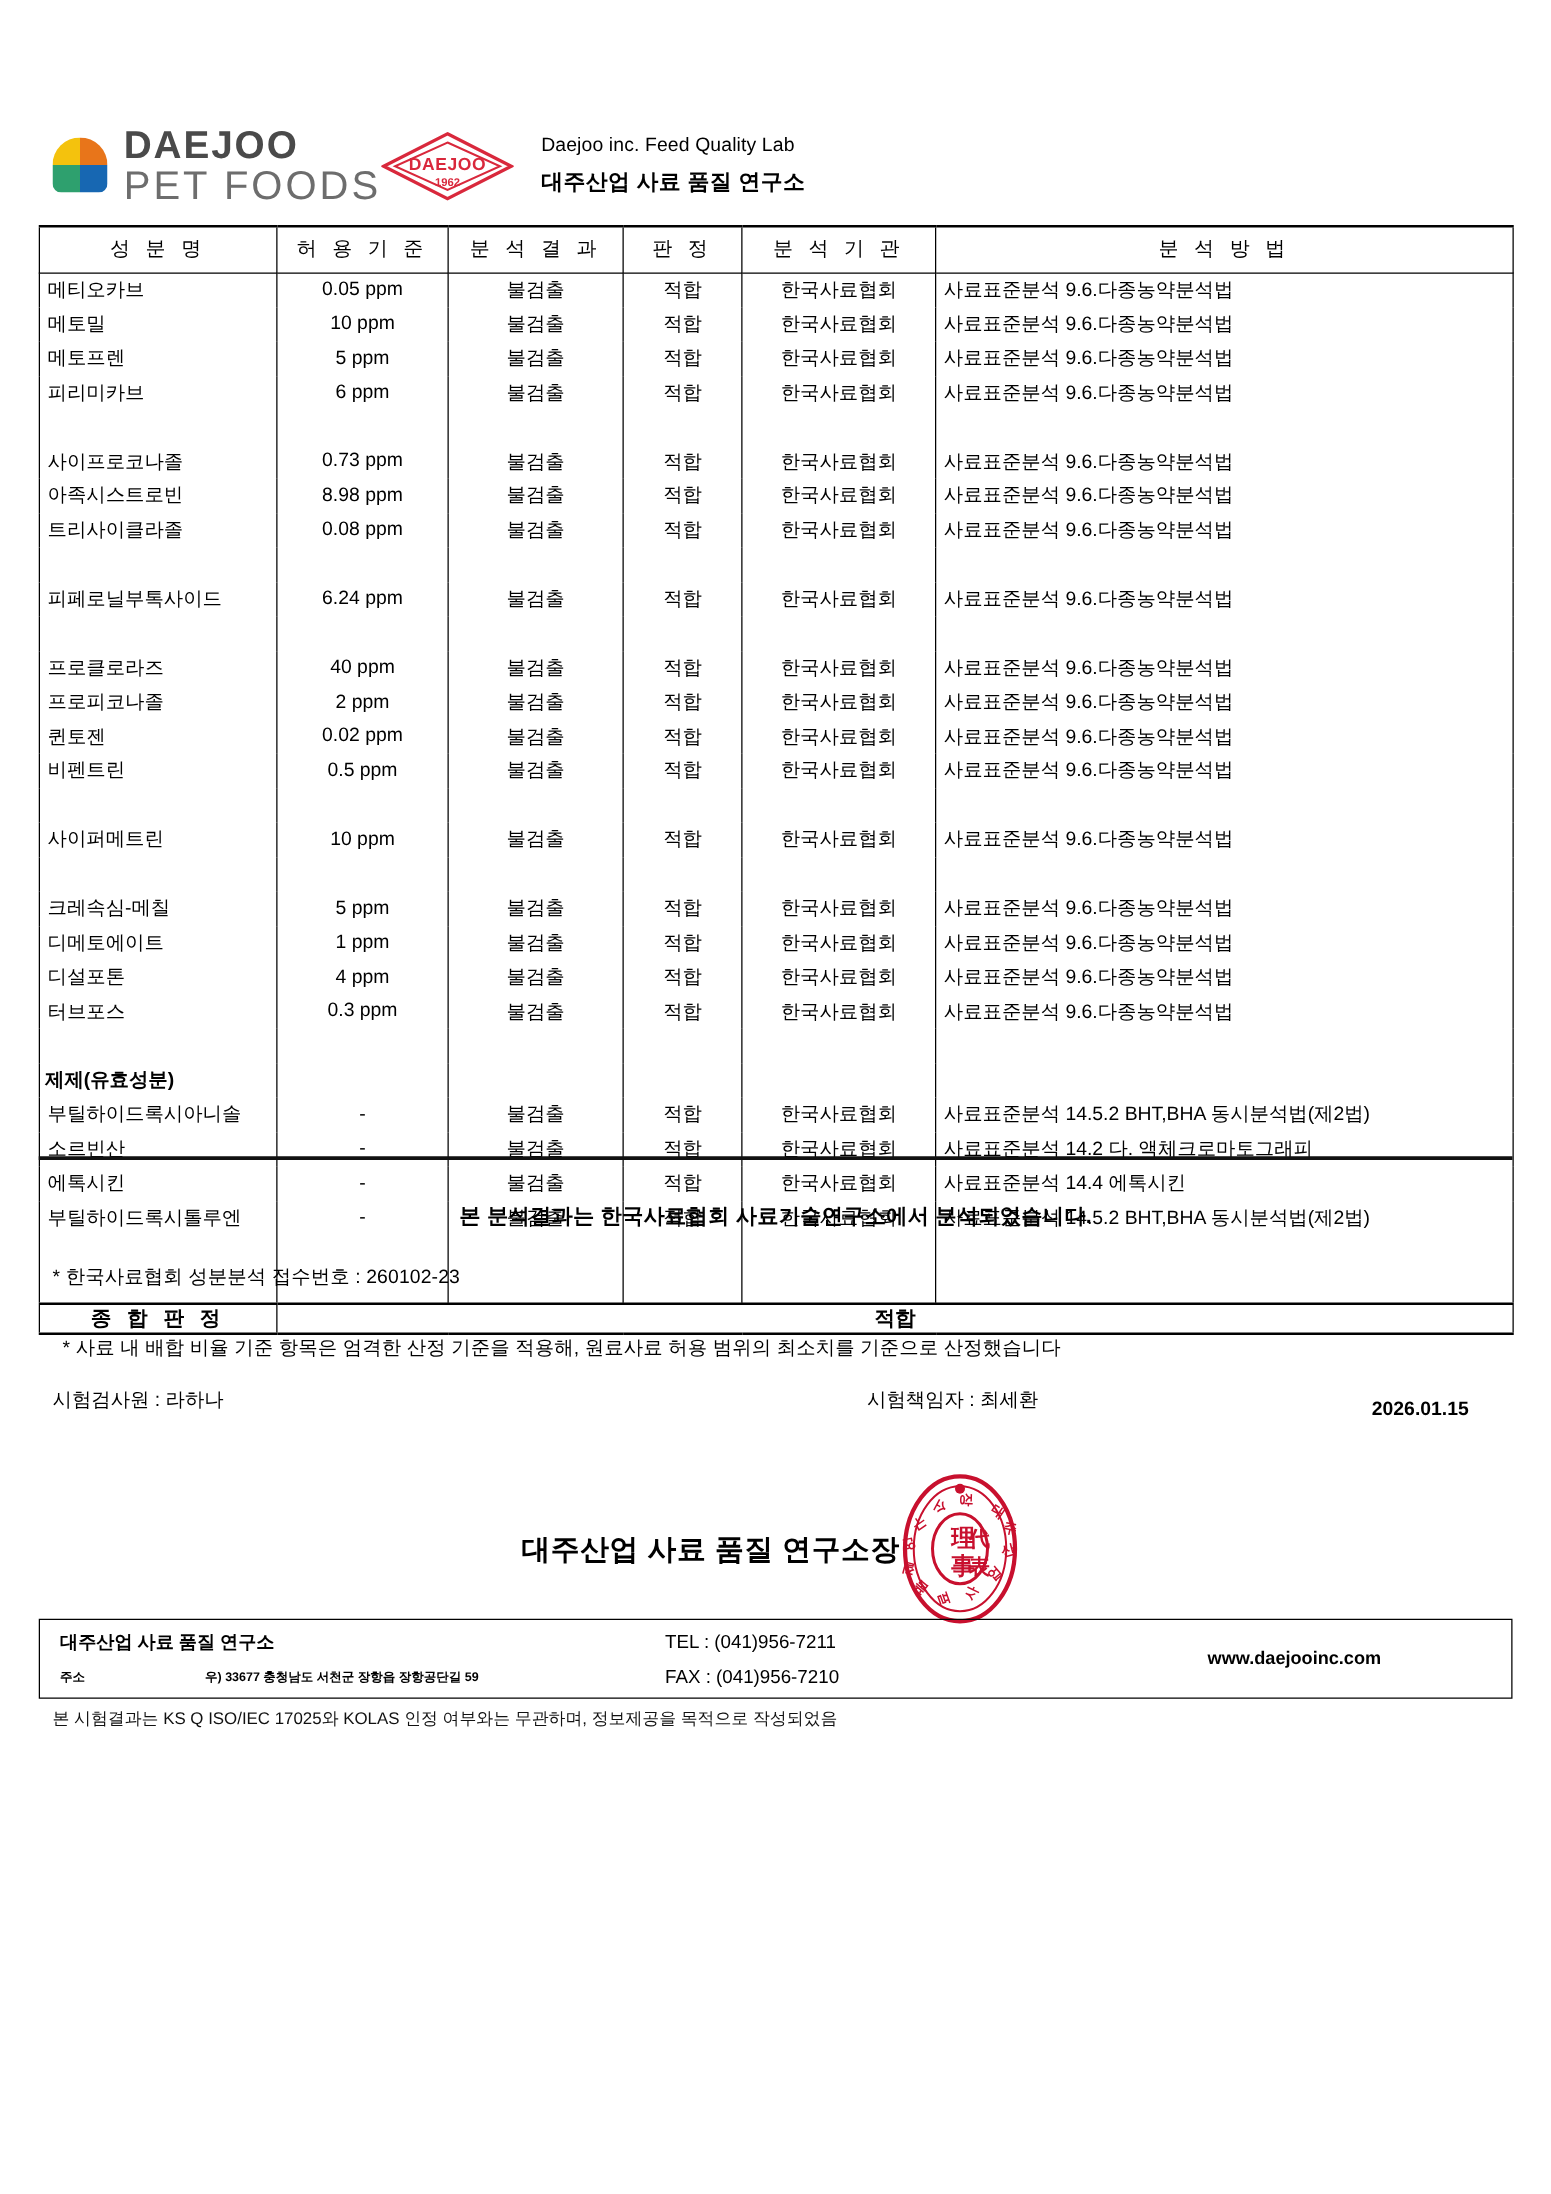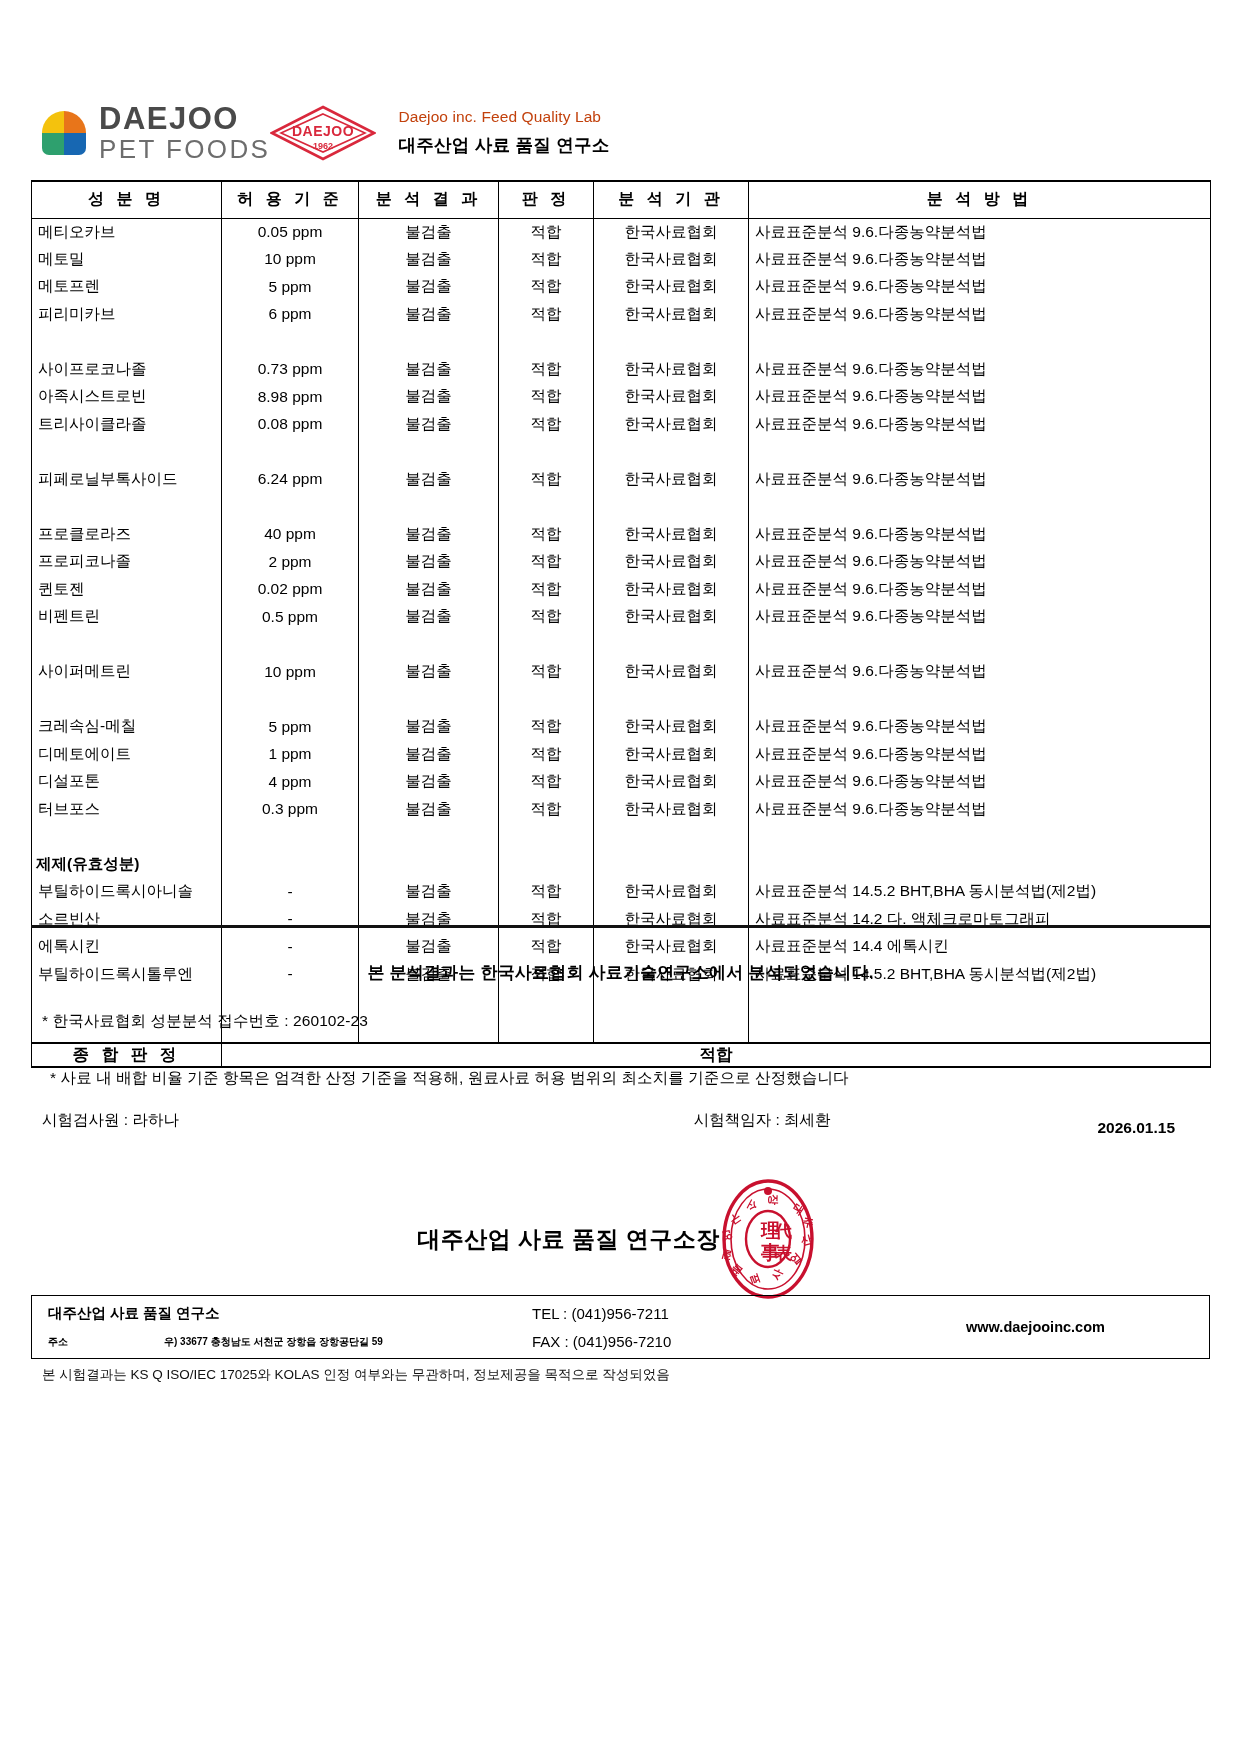--- a/index.html
+++ b/index.html
@@ -38,49 +38,49 @@
   .brand-mark i { display: block; }
   .bm-tl { background: #F4C20D; border-top-left-radius: 22px 22px; }
   .bm-tr { background: #E8751A; border-top-right-radius: 22px 22px; }
   .bm-bl { background: #2EA06E; }
   .bm-br { background: #1767B2; }
   .brand-text { line-height: 1.02; }
   .brand-text .l1 {
     font-size: 31px; font-weight: 700; letter-spacing: 1.5px; color: #4a4a4a;
   }
   .brand-text .l2 {
-    font-size: 26px; font-weight: 400; letter-spacing: 2.4px; color: #6d6d6d;
+    font-size: 32px; font-weight: 400; letter-spacing: 2.4px; color: #6d6d6d;
     margin-top: 1px;
   }
 
   .brand-right { display: flex; align-items: center; gap: 22px; }
   .seal-diamond { width: 106px; height: 56px; position: relative; }
   .lab-titles { text-align: left; }
-  .lab-titles .en { font-size: 15.5px; color: #c2410c; letter-spacing: .1px; }
+  .lab-titles .en { font-size: 15.5px; color: #000000; letter-spacing: .1px; }
   .lab-titles .ko { font-size: 17.5px; font-weight: 700; color: #000; margin-top: 7px; letter-spacing: .3px; }
 
   
   .tbl-wrap { position: absolute; top: 180px; left: 31px; width: 1179px; }
   table.main {
     width: 100%;
     border-collapse: collapse;
     table-layout: fixed;
   }
   table.main th, table.main td {
     border-left: 1.4px solid #000;
     border-right: 1.4px solid #000;
     padding: 0 6px;
     font-size: 15.5px;
     vertical-align: middle;
   }
   table.main thead th {
     border-top: 2.2px solid #000;
     border-bottom: 1.6px solid #000;
     height: 37px;
-    font-weight: 700;
+    font-weight: 400;
     font-size: 16px;
     letter-spacing: 4px;
     text-align: center;
   }
   table.main thead th:first-child { border-left: 1.8px solid #000; }
   table.main thead th:last-child { border-right: 1.8px solid #000; letter-spacing: 4px; }
   table.main tbody td { height: 27.5px; }
   table.main tbody tr td:first-child { border-left: 1.8px solid #000; }
   table.main tbody tr td:last-child { border-right: 1.8px solid #000; }
 

